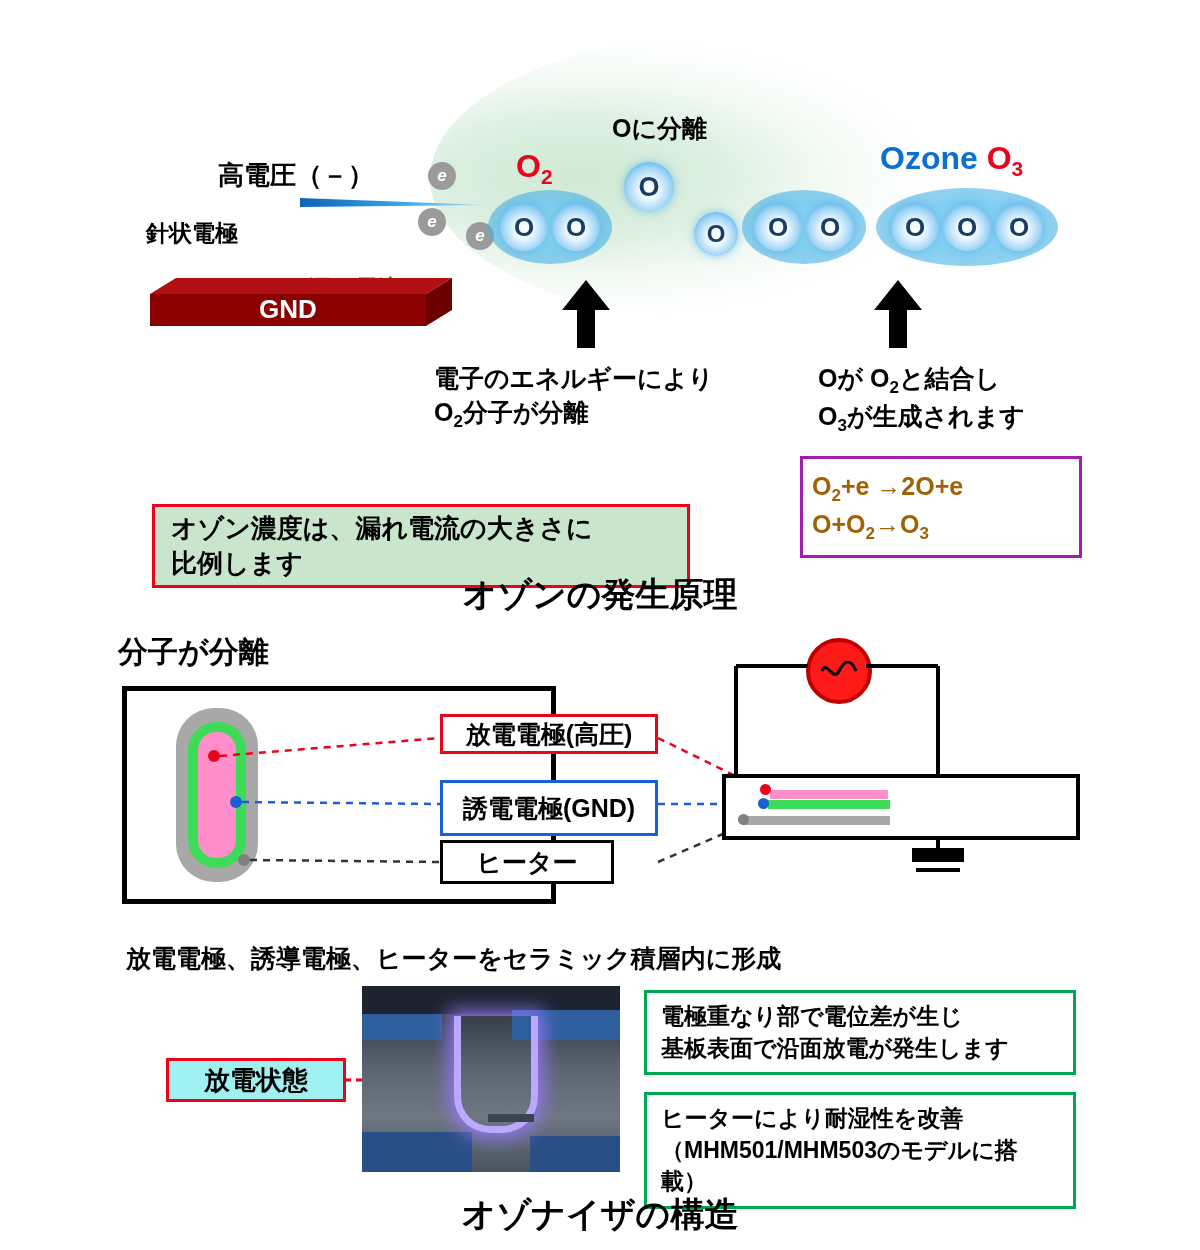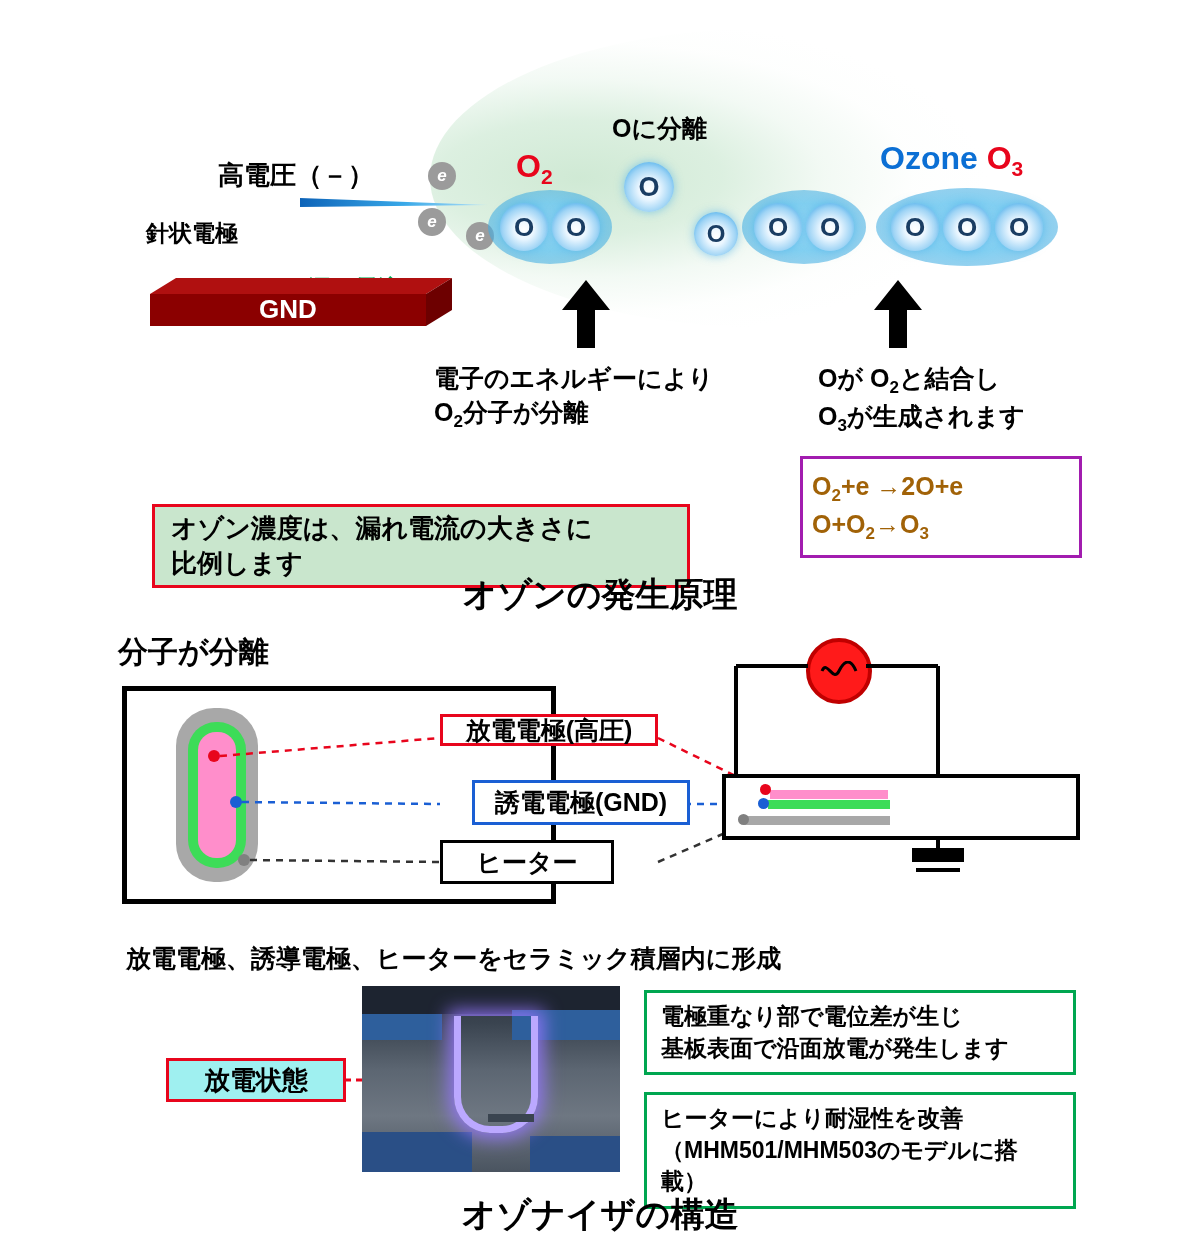--- a/index.html
+++ b/index.html
@@ -280,22 +280,22 @@
     <line x1="220" y1="756" x2="440" y2="738" stroke="#e8051c" stroke-width="2.5" stroke-dasharray="7,6"></line>
     <line x1="242" y1="802" x2="440" y2="804" stroke="#1a5fd4" stroke-width="2.5" stroke-dasharray="7,6"></line>
     <line x1="250" y1="860" x2="440" y2="862" stroke="#333" stroke-width="2.5" stroke-dasharray="7,6"></line>
     <line x1="658" y1="738" x2="760" y2="788" stroke="#e8051c" stroke-width="2.5" stroke-dasharray="7,6"></line>
     <line x1="658" y1="804" x2="760" y2="804" stroke="#1a5fd4" stroke-width="2.5" stroke-dasharray="7,6"></line>
     <line x1="658" y1="862" x2="746" y2="824" stroke="#333" stroke-width="2.5" stroke-dasharray="7,6"></line>
     <line x1="312" y1="1080" x2="386" y2="1080" stroke="#e8051c" stroke-width="3" stroke-dasharray="6,5"></line>
     <polygon points="386,1074 398,1080 386,1086" fill="#e8051c"></polygon>
   </svg>
 
-  <div class="abs callout c-red" style="left:440px; top:714px; width:218px; height:32px;text-align:center;">放電電極(高圧)</div>
-  <div class="abs callout c-blue" style="left:440px; top:780px; width:218px; height:45px;margin-left:32px;">誘電電極(GND)</div>
+  <div class="abs callout c-red" style="left:440px; top:714px; width:218px; height:40px;text-align:center;">放電電極(高圧)</div>
+  <div class="abs callout c-blue" style="left:440px; top:780px; width:218px; height:56px;">誘電電極(GND)</div>
   <div class="abs callout c-black" style="left:440px; top:840px; width:174px; height:44px;">ヒーター</div>
 
   <div class="abs ac-circle">
     <svg width="40" height="20" viewBox="0 0 40 20">
         <path d="M3 10 C 8 -2, 14 22, 20 10 S 32 -2, 37 10" stroke="#000" stroke-width="3" fill="none"></path>
       </svg>
   </div>
   <svg class="abs" style="left:700px; top:630px;" width="420" height="290">
     <line x1="108" y1="36" x2="36" y2="36" stroke="#000" stroke-width="4"></line>
     <line x1="36" y1="36" x2="36" y2="148" stroke="#000" stroke-width="4"></line>

